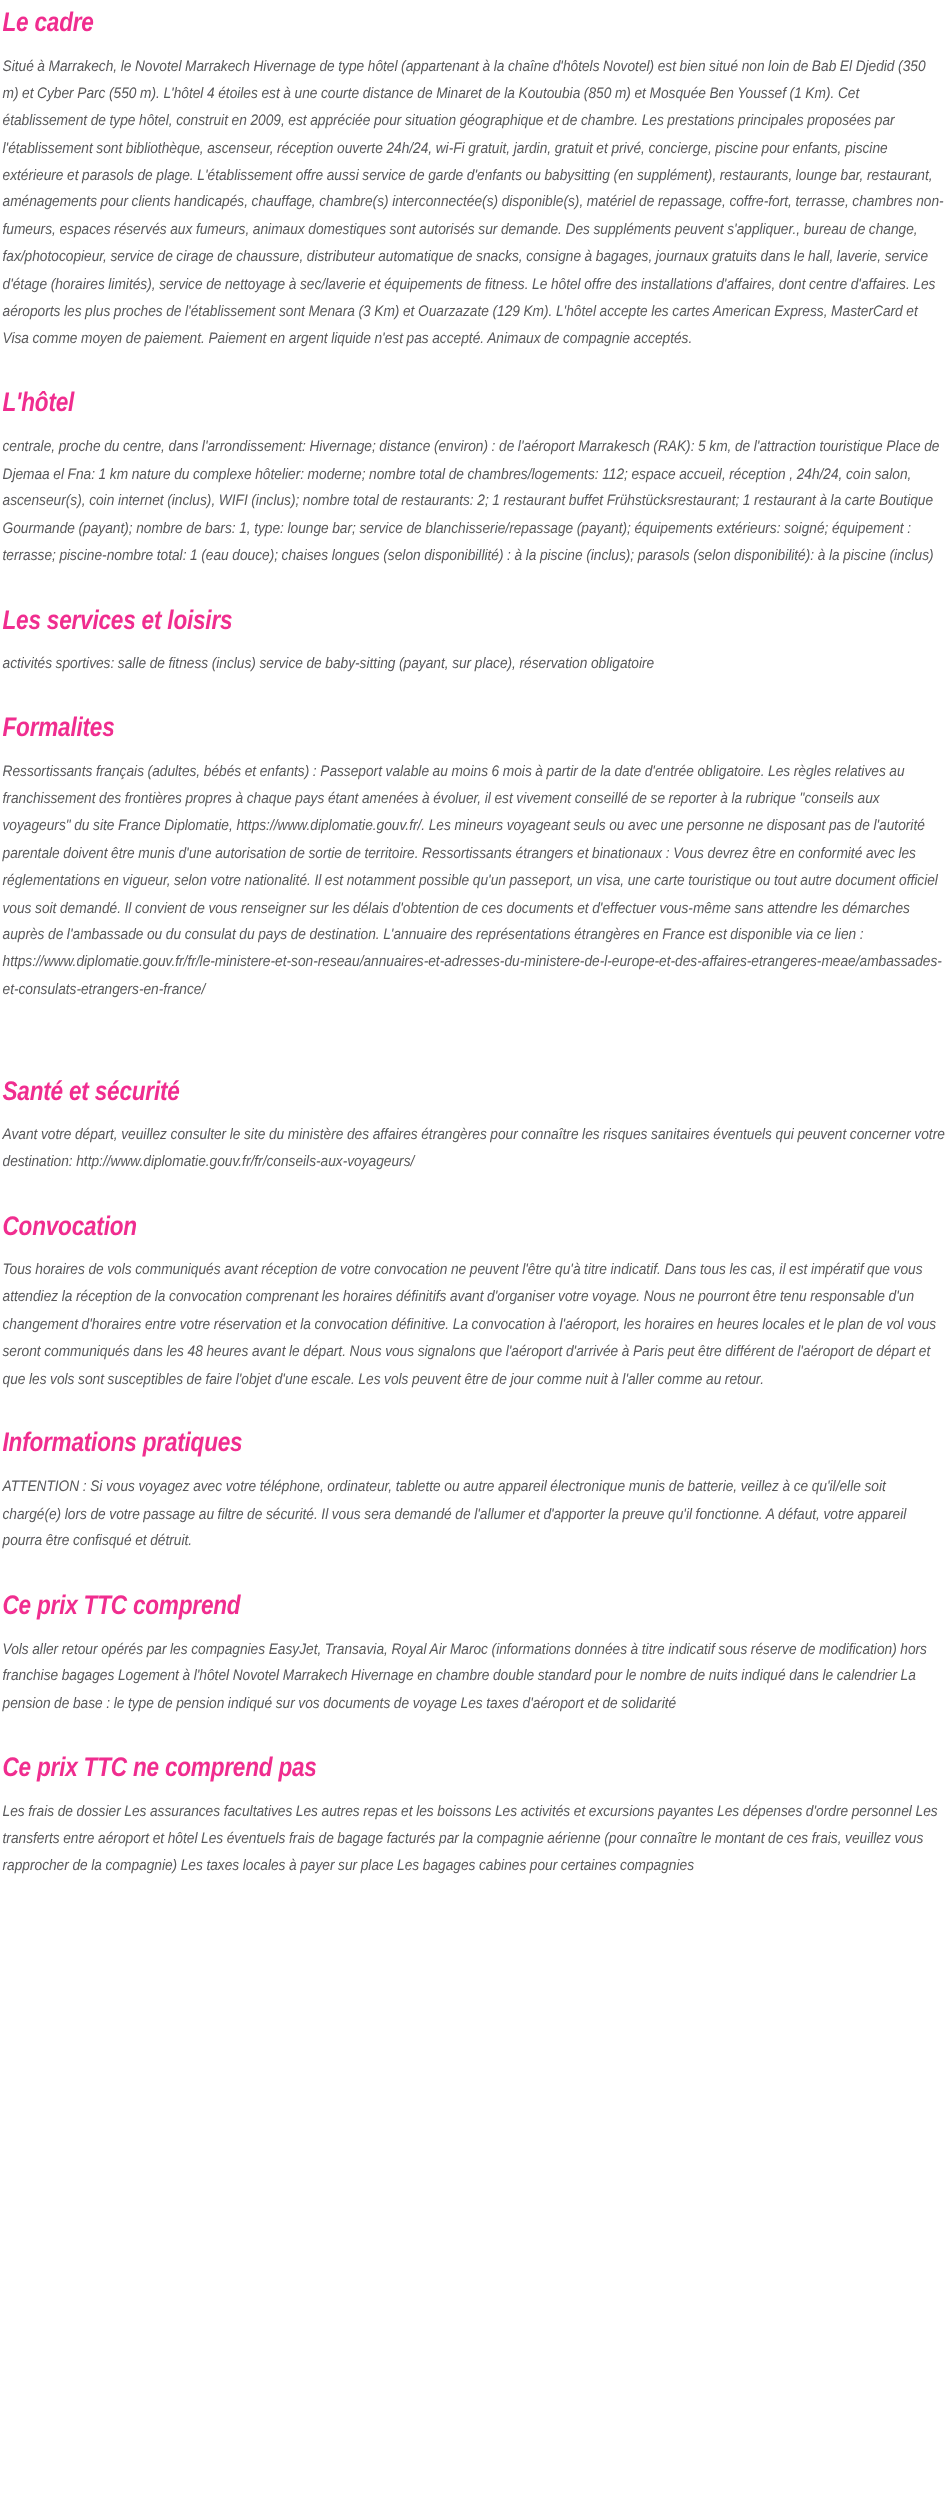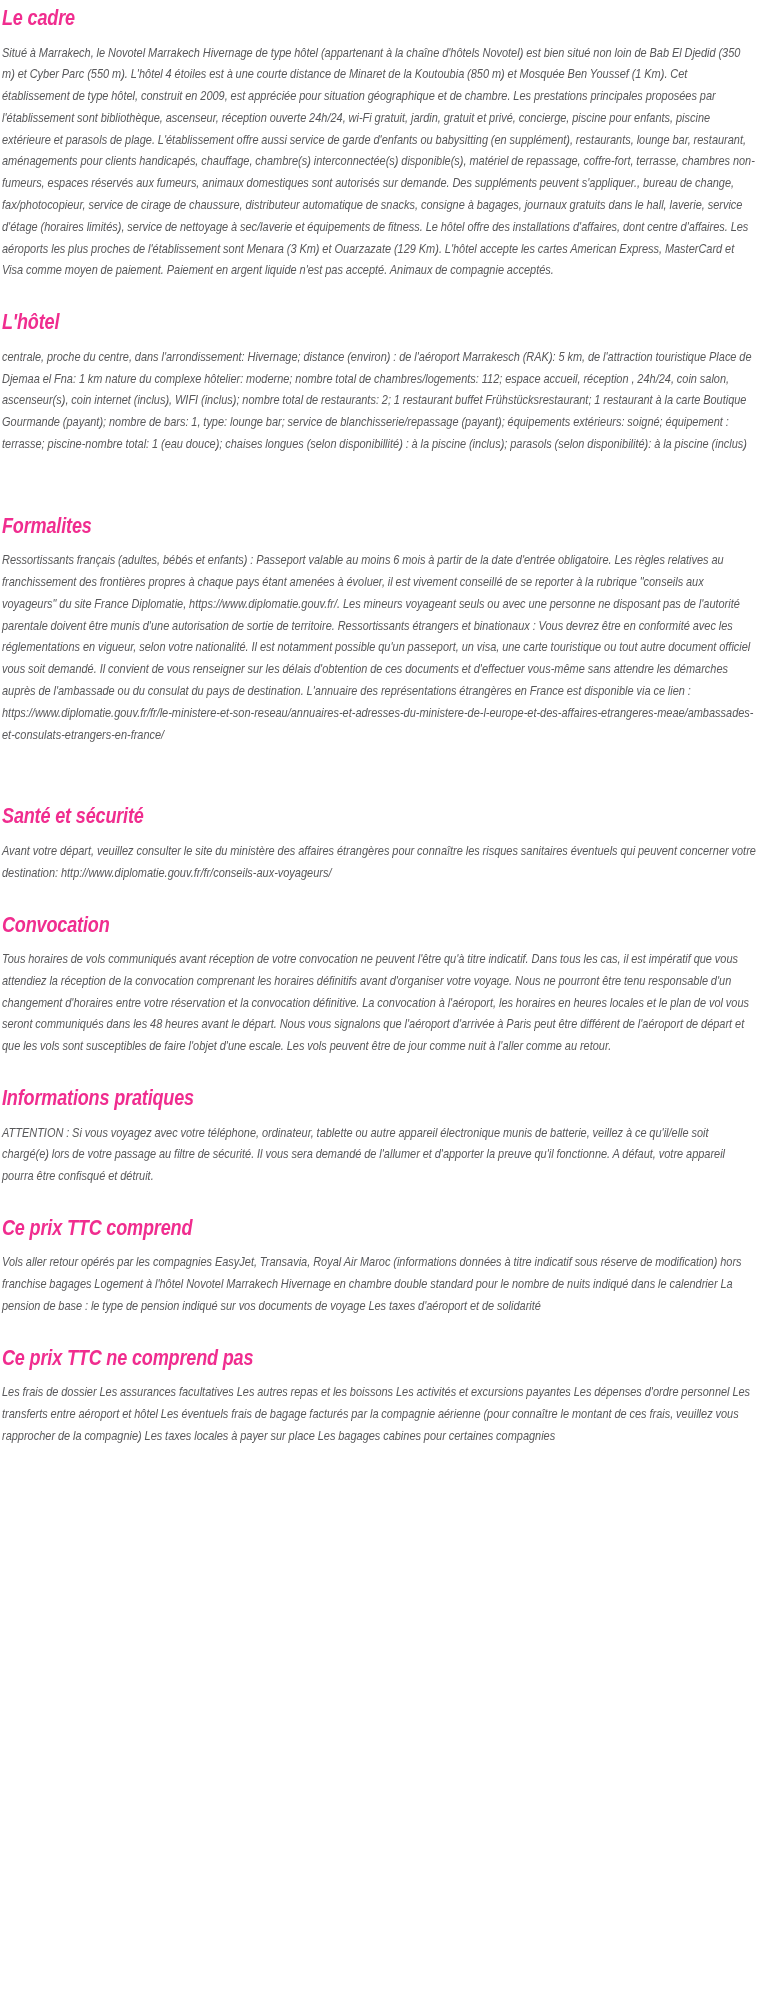--- a/index.html
+++ b/index.html
@@ -67,20 +67,24 @@
     <p class="section-body">Situé à Marrakech, le Novotel Marrakech Hivernage de type hôtel (appartenant à la chaîne d'hôtels Novotel) est bien situé non loin de Bab El Djedid (350 m) et Cyber Parc (550 m). L'hôtel 4 étoiles est à une courte distance de Minaret de la Koutoubia (850 m) et Mosquée Ben Youssef (1 Km). Cet établissement de type hôtel, construit en 2009, est appréciée pour situation géographique et de chambre. Les prestations principales proposées par l'établissement sont bibliothèque, ascenseur, réception ouverte 24h/24, wi-Fi gratuit, jardin, gratuit et privé, concierge, piscine pour enfants, piscine extérieure et parasols de plage. L'établissement offre aussi service de garde d'enfants ou babysitting (en supplément), restaurants, lounge bar, restaurant, aménagements pour clients handicapés, chauffage, chambre(s) interconnectée(s) disponible(s), matériel de repassage, coffre-fort, terrasse, chambres non-fumeurs, espaces réservés aux fumeurs, animaux domestiques sont autorisés sur demande. Des suppléments peuvent s'appliquer., bureau de change, fax/photocopieur, service de cirage de chaussure, distributeur automatique de snacks, consigne à bagages, journaux gratuits dans le hall, laverie, service d'étage (horaires limités), service de nettoyage à sec/laverie et équipements de fitness. Le hôtel offre des installations d'affaires, dont centre d'affaires. Les aéroports les plus proches de l'établissement sont Menara (3 Km) et Ouarzazate (129 Km). L'hôtel accepte les cartes American Express, MasterCard et Visa comme moyen de paiement. Paiement en argent liquide n'est pas accepté. Animaux de compagnie acceptés.</p>
   </section>
   <div class="gap-after-body"></div>
 
   <section class="section">
     <h2 class="section-title">L'hôtel</h2>
     <p class="section-body">centrale, proche du centre, dans l'arrondissement: Hivernage; distance (environ) : de l'aéroport Marrakesch (RAK): 5 km, de l'attraction touristique Place de Djemaa el Fna: 1 km nature du complexe hôtelier: moderne; nombre total de chambres/logements: 112; espace accueil, réception , 24h/24, coin salon, ascenseur(s), coin internet (inclus), WIFI (inclus); nombre total de restaurants: 2; 1 restaurant buffet Frühstücksrestaurant; 1 restaurant à la carte Boutique Gourmande (payant); nombre de bars: 1, type: lounge bar; service de blanchisserie/repassage (payant); équipements extérieurs: soigné; équipement : terrasse; piscine-nombre total: 1 (eau douce); chaises longues (selon disponibillité) : à la piscine (inclus); parasols (selon disponibilité): à la piscine (inclus)</p>
   </section>
   <div class="gap-after-body"></div>
 
+  <section class="section">
+    <h2 class="section-title">Les services et loisirs</h2>
+    <p class="section-body">activités sportives: salle de fitness (inclus) service de baby-sitting (payant, sur place), réservation obligatoire</p>
+  </section>
   <div class="gap-after-body"></div>
 
   <section class="section">
     <h2 class="section-title">Formalites</h2>
     <p class="section-body">Ressortissants français (adultes, bébés et enfants) : Passeport valable au moins 6 mois à partir de la date d'entrée obligatoire. Les règles relatives au franchissement des frontières propres à chaque pays étant amenées à évoluer, il est vivement conseillé de se reporter à la rubrique "conseils aux voyageurs" du site France Diplomatie, https://www.diplomatie.gouv.fr/. Les mineurs voyageant seuls ou avec une personne ne disposant pas de l'autorité parentale doivent être munis d'une autorisation de sortie de territoire. Ressortissants étrangers et binationaux : Vous devrez être en conformité avec les réglementations en vigueur, selon votre nationalité. Il est notamment possible qu'un passeport, un visa, une carte touristique ou tout autre document officiel vous soit demandé. Il convient de vous renseigner sur les délais d'obtention de ces documents et d'effectuer vous-même sans attendre les démarches auprès de l'ambassade ou du consulat du pays de destination. L'annuaire des représentations étrangères en France est disponible via ce lien : https://www.diplomatie.gouv.fr/fr/le-ministere-et-son-reseau/annuaires-et-adresses-du-ministere-de-l-europe-et-des-affaires-etrangeres-meae/ambassades-et-consulats-etrangers-en-france/</p>
   </section>
   <div class="gap-after-body"></div>
 
   <div class="gap-after-body"></div>
 

